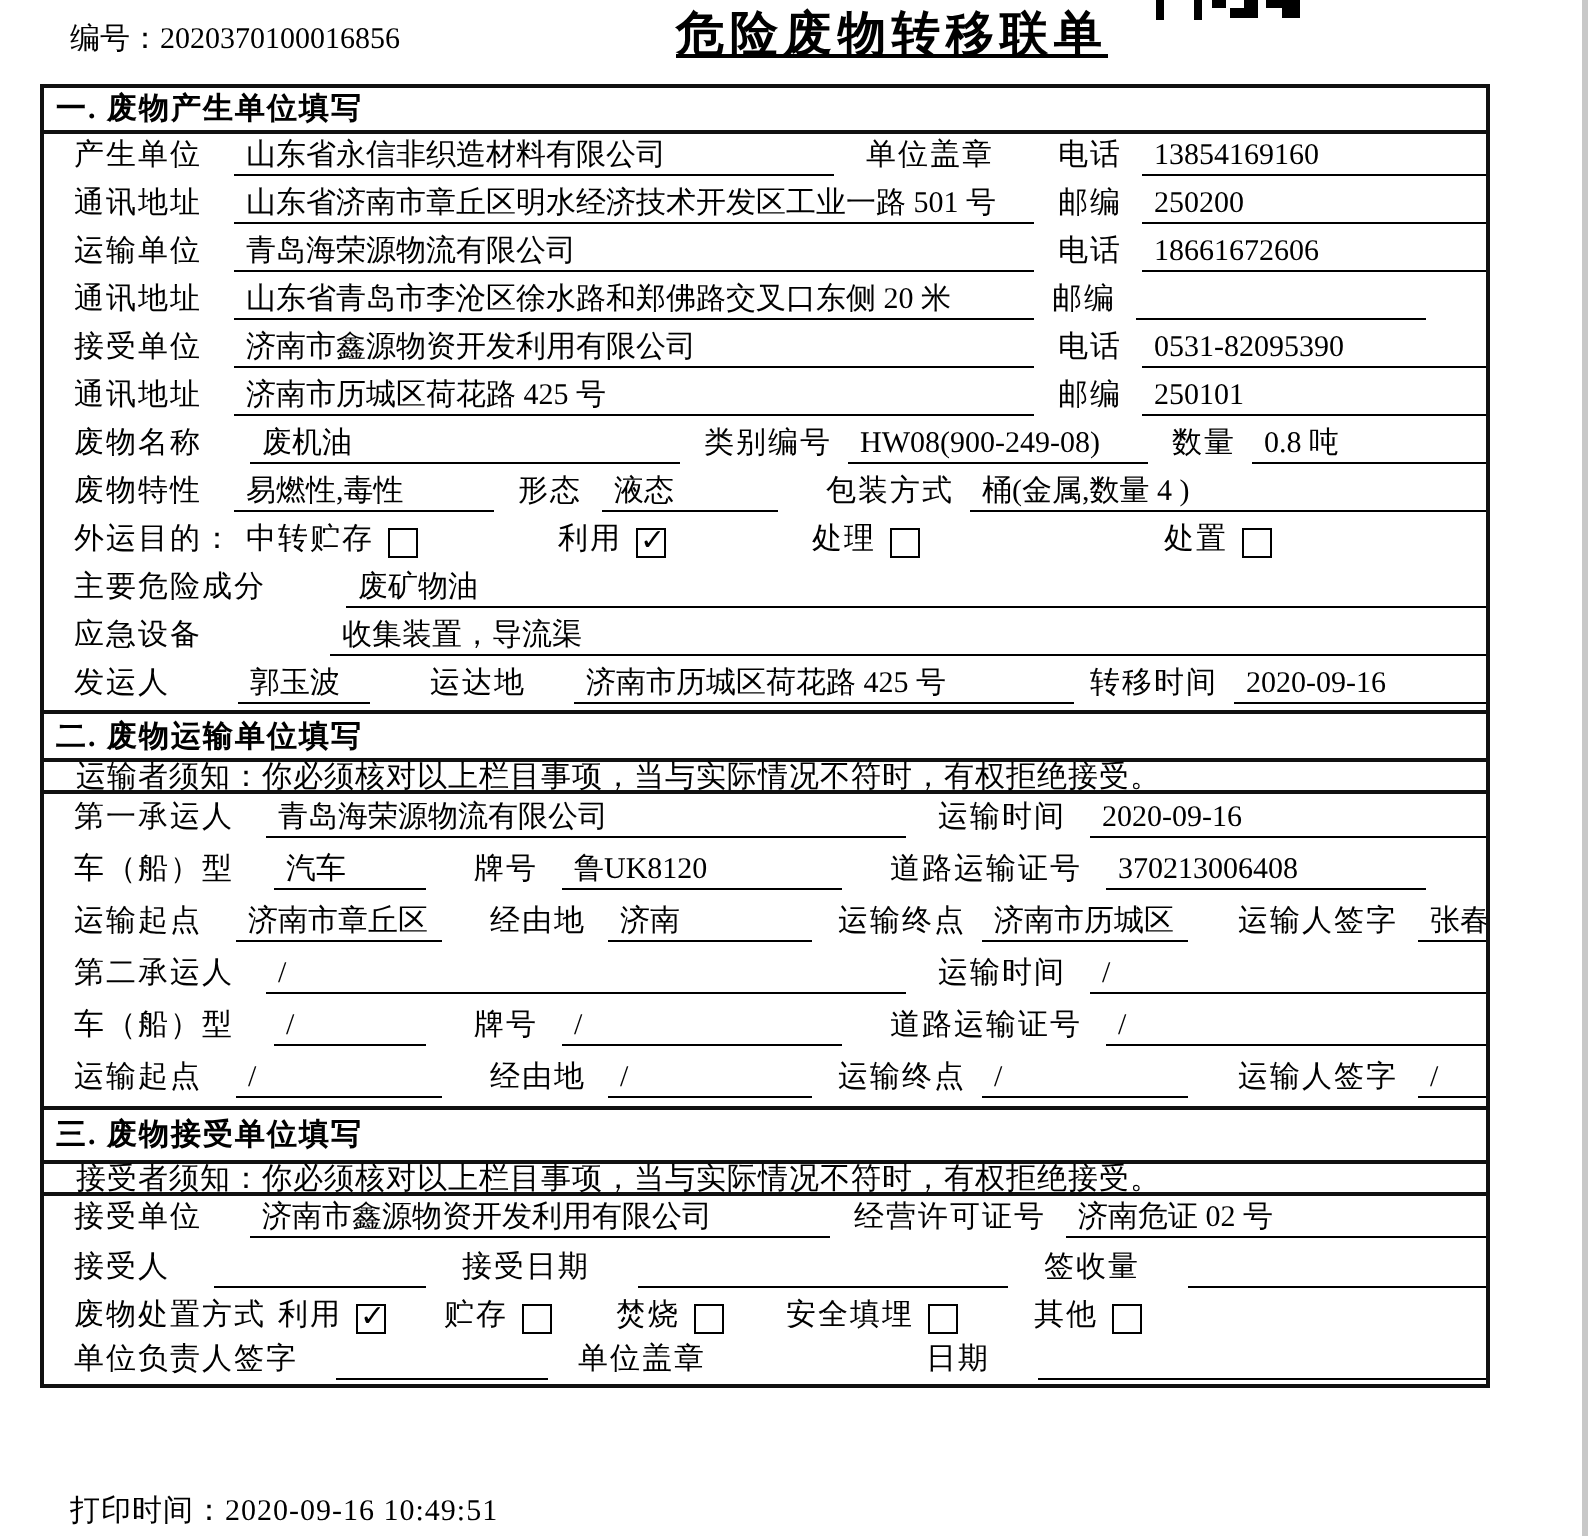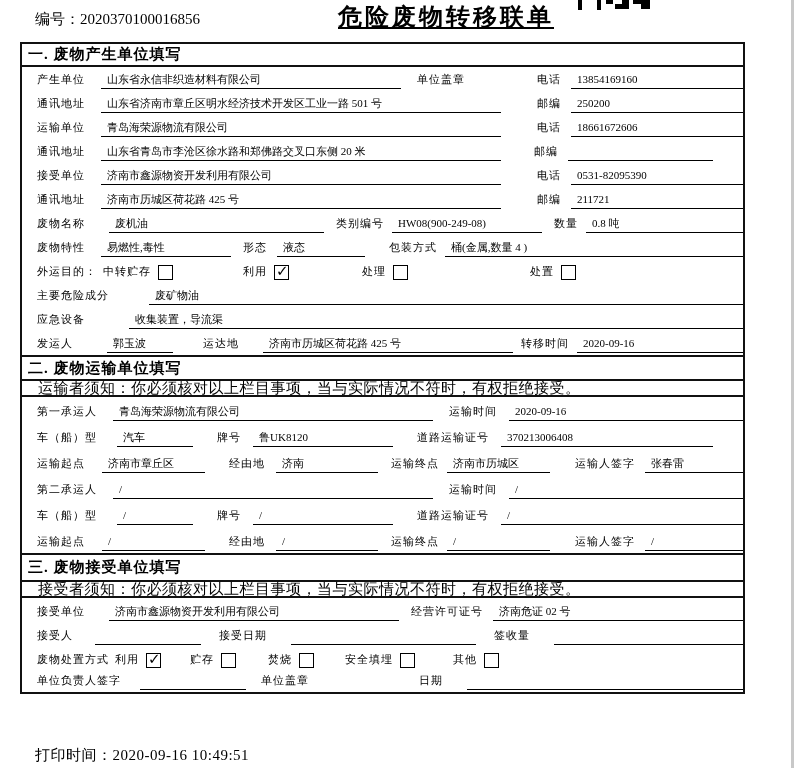--- a/index.html
+++ b/index.html
@@ -19,34 +19,34 @@
   #qr .q6{left:63px;top:4px;width:9px;height:5px;}
   
   #form{position:absolute;left:20px;top:42px;width:725px;border:2px solid #111;box-sizing:border-box;
         display:flex;flex-direction:column;}
   .sh{font-weight:bold;font-size:15px;letter-spacing:1px;height:23px;box-sizing:border-box;
       display:flex;align-items:center;padding-left:6px;border-bottom:2px solid #111;}
   .sh.topline{border-top:2px solid #111;height:26px;}
   .sh.h29{height:29px;}
   .nr{height:16px;box-sizing:border-box;display:flex;align-items:center;padding-left:16px;
       border-bottom:2px solid #111;font-size:15px;letter-spacing:0.5px;}
-  .fr{display:flex;align-items:flex-end;height:24px;box-sizing:border-box;
-      padding:0 0 2px 15px;font-size:11px;}
+  .fr{display:flex;align-items:center;height:24px;box-sizing:border-box;
+      padding:0 0 2px 15px;font-size:15px;}
   .h21{height:21px}.h25{height:25px}.h26{height:26px}
   .lb{white-space:nowrap;letter-spacing:1px;line-height:19px;flex:none;}
   .u{border-bottom:1.4px solid #000;white-space:nowrap;height:19px;line-height:19px;
      box-sizing:border-box;padding:0 2px 0 6px;flex:none;overflow:hidden;}
   .flex1{flex:1 1 auto;}
   .mlA{margin-left:auto;}
   .ml6{margin-left:6px}.ml8{margin-left:8px}.ml10{margin-left:10px}.ml11{margin-left:11px}
   .ml12{margin-left:12px}.ml13{margin-left:13px}.ml14{margin-left:24px}.ml15{margin-left:15px}
   .ml16{margin-left:16px}.ml17{margin-left:17px}.ml18{margin-left:18px}.ml19{margin-left:19px}
   .ml20{margin-left:20px}.ml22{margin-left:22px}.ml24{margin-left:24px}.ml25{margin-left:25px}.ml29{margin-left:29px}.ml30{margin-left:30px}.ml31{margin-left:31px}
   .ml32{margin-left:32px}.ml34{margin-left:34px}.ml38{margin-left:38px}.ml40{margin-left:40px}
-  .ml44{margin-left:44px}.ml70{margin-left:70px}.ml73{margin-left:73px}.ml110{margin-left:110px}
+  .ml44{margin-left:64px}.ml70{margin-left:70px}.ml73{margin-left:73px}.ml110{margin-left:110px}
   .ml122{margin-left:122px}
   .mr30{margin-right:30px}
   .uw66{width:66px}.uw76{width:76px}.uw88{width:88px}.uw102{width:102px}
   .uw103{width:103px}.uw106{width:106px}.uw130{width:130px}.uw140{width:140px}.uw145{width:145px}
   .uw150{width:150px}.uw172{width:172px}.uw185{width:185px}.uw215{width:215px}.uw250{width:250px}
   .uw290{width:290px}.uw300{width:300px}.uw320{width:320px}.uw400{width:400px}
   
   .opt{display:flex;align-items:center;flex:none;}
   .cb{width:13px;height:13px;border:1.6px solid #000;box-sizing:content-box;display:inline-block;
       margin-left:7px;position:relative;flex:none;align-self:center;top:1px;}
@@ -112,21 +112,21 @@
       <span class="lb">接受单位</span>
       <span class="u uw400 ml16">济南市鑫源物资开发利用有限公司</span>
       <span class="lb mlA">电话</span>
       <span class="u uw172 ml10">0531-82095390</span>
     </div>
 
     <div class="fr">
       <span class="lb">通讯地址</span>
       <span class="u uw400 ml16">济南市历城区荷花路 425 号</span>
       <span class="lb mlA">邮编</span>
-      <span class="u uw172 ml10">211721</span>
+      <span class="u uw172 ml10">250101</span>
     </div>
 
     <div class="fr">
       <span class="lb">废物名称</span>
       <span class="u uw215 ml14">废机油</span>
       <span class="lb ml12">类别编号</span>
       <span class="u uw150 ml8">HW08(900-249-08)</span>
       <span class="lb ml12">数量</span>
       <span class="u flex1 ml8">0.8 吨</span>
     </div>

